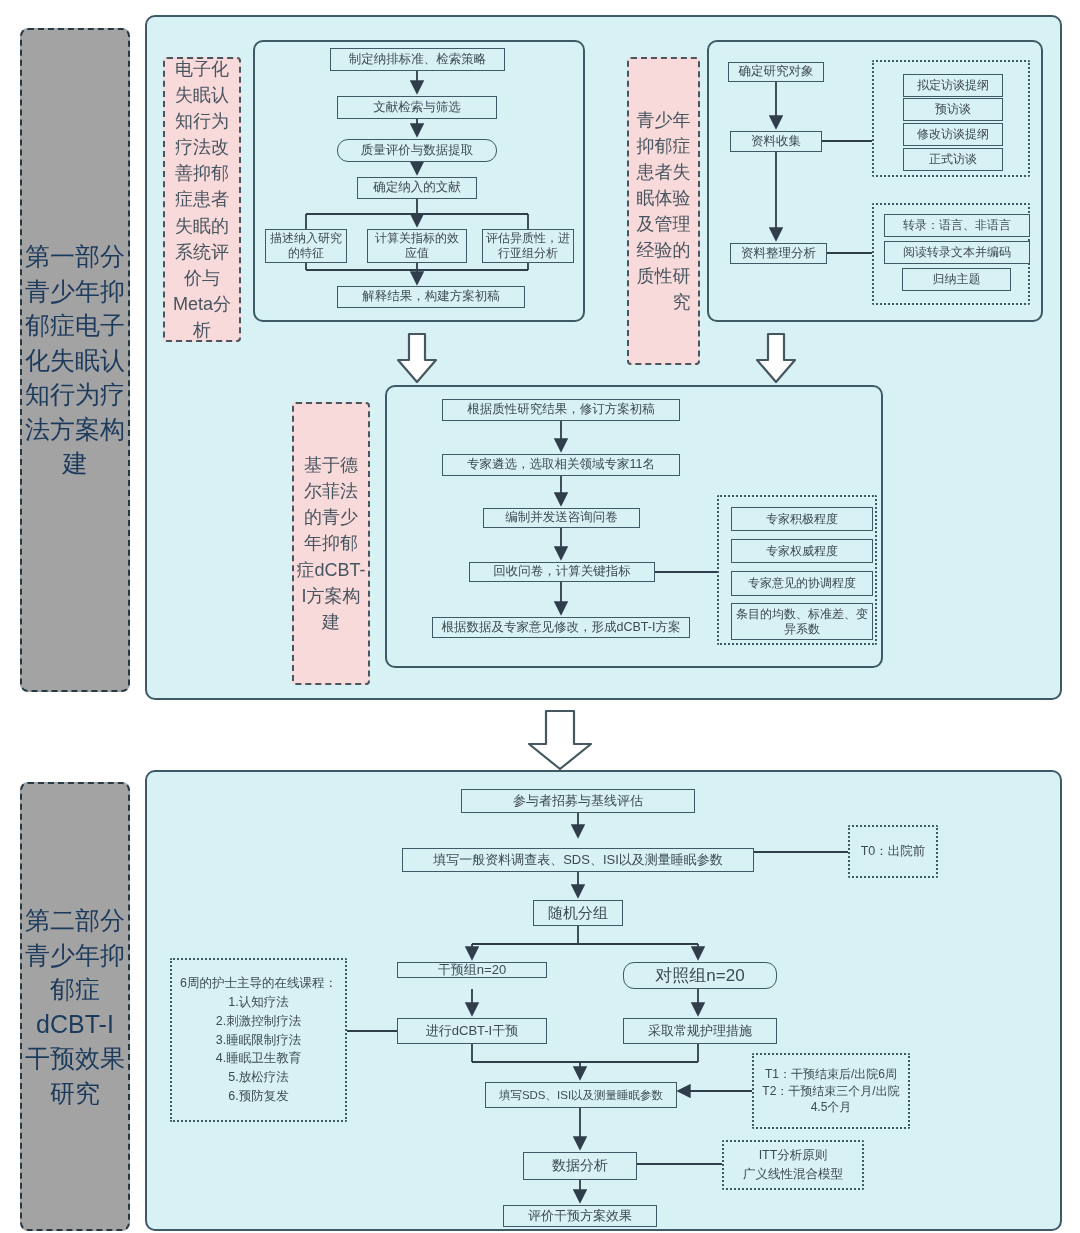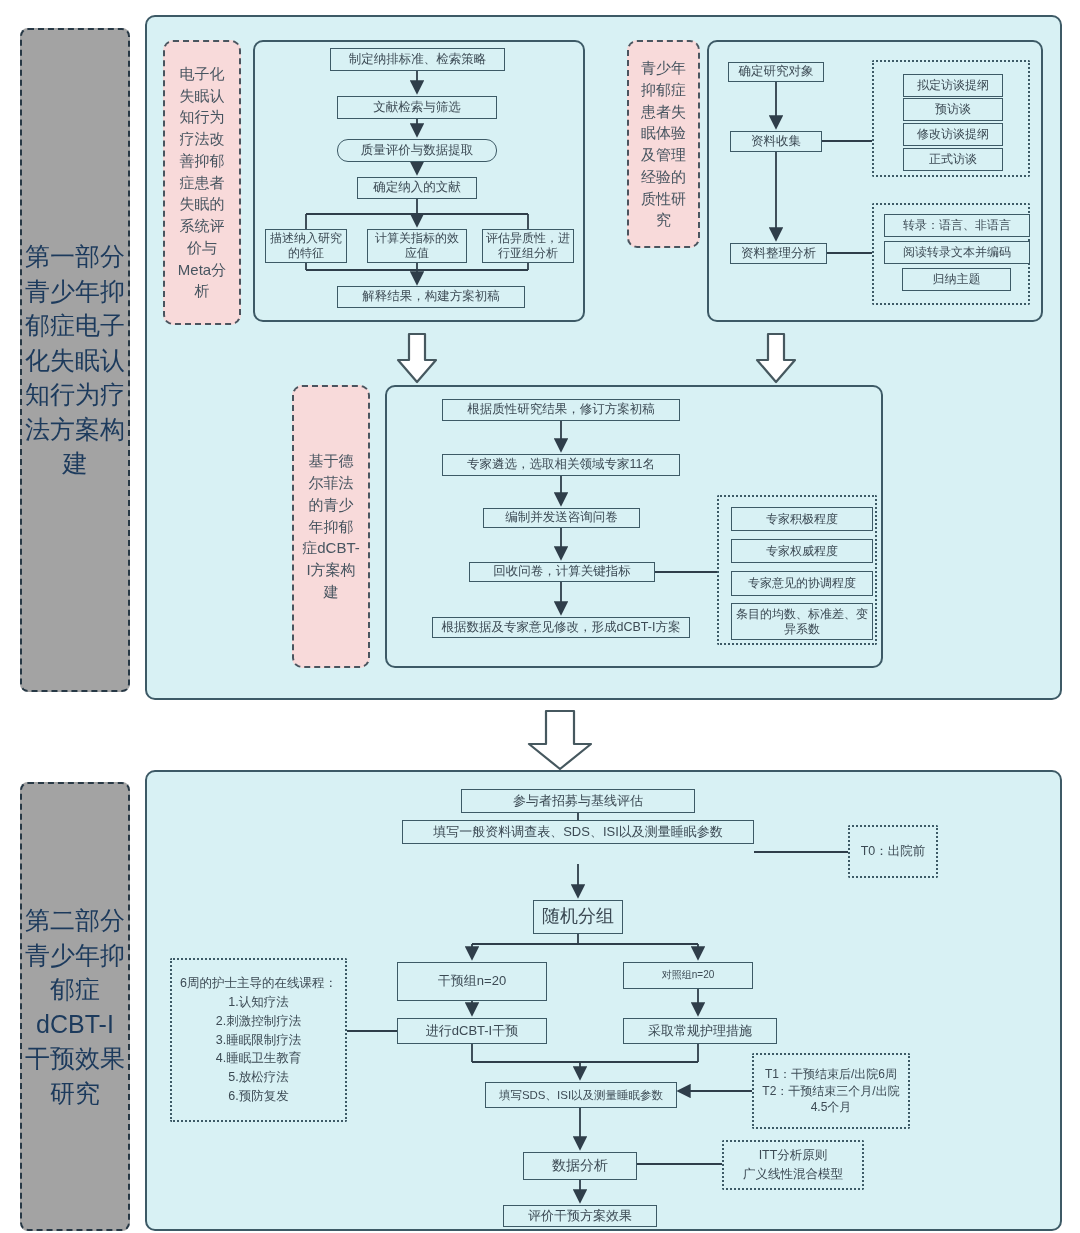--- a/index.html
+++ b/index.html
@@ -9,23 +9,23 @@
   }
   .abs{position:absolute;box-sizing:border-box;}
   .panel{background:#d8f1f4;border:2px solid #3d5a66;border-radius:10px;z-index:1;}
   .subpanel{border:2px solid #3d5a66;border-radius:10px;z-index:2;background:transparent;}
   .sidebar{
     background:#a3a3a3;border:2px dashed #273845;border-radius:8px;z-index:2;
     display:flex;align-items:center;justify-content:center;text-align:center;
     color:#1c3a5c;font-size:25px;line-height:1.38;white-space:pre-line;font-weight:500;
   }
   .pink{
-    background:#f8dada;border:2px dashed #4a545e;border-radius:10px;z-index:2;
+    background:#f8dada;border:2px dashed #4a545e;border-radius:4px;z-index:2;
     display:flex;align-items:center;justify-content:center;text-align:center;
-    color:#475560;font-size:15px;line-height:1.45;white-space:pre-line;
+    color:#475560;font-size:18px;line-height:1.45;white-space:pre-line;margin-top:17px;
   }
   .node{
     background:#d8f1f4;border:1.5px solid #3d5a66;z-index:4;
     display:flex;align-items:center;justify-content:center;text-align:center;
     font-size:12.5px;line-height:1.25;color:#3c4a54;padding:1px 2px;
   }
   .node.sm{font-size:12px;}
   .node.nowrap{white-space:nowrap;font-size:11.5px;}
   .dotted{
     border:2px dotted #3d5a66;z-index:3;background:transparent;border-radius:2px;
@@ -56,21 +56,21 @@
 疗法改
 善抑郁
 症患者
 失眠的
 系统评
 价与
 Meta分
 析</div>
 <div class="abs subpanel" style="left:253px;top:40px;width:332px;height:282px;"></div>
 
-<div class="abs pink" style="left:627px;top:40px;width:73px;height:208px;">青少年
+<div class="abs pink" style="left:627px;top:40px;width:73px;height:308px;text-align:right;">青少年
 抑郁症
 患者失
 眠体验
 及管理
 经验的
 质性研
 究</div>
 <div class="abs subpanel" style="left:707px;top:40px;width:336px;height:282px;"></div>
 
 <div class="abs pink" style="left:292px;top:385px;width:78px;height:283px;">基于德
@@ -182,26 +182,26 @@
 <div class="abs node" style="left:432px;top:617px;width:258px;height:21px;">根据数据及专家意见修改，形成dCBT-I方案</div>
 
 <div class="abs dotted" style="left:717px;top:495px;width:160px;height:150px;">
   <div class="node sm" style="left:12px;top:10px;width:136px;height:20px;">专家积极程度</div>
   <div class="node sm" style="left:12px;top:42px;width:136px;height:20px;">专家权威程度</div>
   <div class="node sm" style="left:12px;top:74px;width:136px;height:21px;">专家意见的协调程度</div>
   <div class="node sm" style="left:12px;top:106px;width:136px;height:33px;">条目的均数、标准差、变异系数</div>
 </div>
 
 <div class="abs node" style="left:461px;top:789px;width:234px;height:24px;font-size:13px;">参与者招募与基线评估</div>
-<div class="abs node" style="left:402px;top:820px;width:352px;height:24px;font-size:13px;">填写一般资料调查表、SDS、ISI以及测量睡眠参数</div>
+<div class="abs node" style="left:402px;top:848px;width:352px;height:24px;font-size:13px;">填写一般资料调查表、SDS、ISI以及测量睡眠参数</div>
 <div class="abs notebox" style="left:848px;top:825px;width:90px;height:53px;">T0：出院前</div>
-<div class="abs node" style="left:533px;top:900px;width:90px;height:34px;font-size:18px;font-family:Liberation Mono, monospace;">随机分组</div>
-
-<div class="abs node" style="left:397px;top:962px;width:150px;height:39px;font-size:13px;">干预组n=20</div>
-<div class="abs node" style="left:623px;top:962px;width:130px;height:27px;font-size:10px;">对照组n=20</div>
+<div class="abs node" style="left:533px;top:900px;width:90px;height:26px;font-size:15px;">随机分组</div>
+
+<div class="abs node" style="left:397px;top:962px;width:150px;height:16px;font-size:13px;">干预组n=20</div>
+<div class="abs node" style="left:623px;top:962px;width:154px;height:27px;font-size:17px;border-radius:11px;">对照组n=20</div>
 <div class="abs node" style="left:397px;top:1018px;width:150px;height:26px;font-size:13px;">进行dCBT-I干预</div>
 <div class="abs node" style="left:623px;top:1018px;width:154px;height:26px;font-size:13px;">采取常规护理措施</div>
 
 <div class="abs notebox" style="left:170px;top:958px;width:177px;height:164px;">
   <div>6周的护士主导的在线课程：</div>
   <div>1.认知疗法</div>
   <div>2.刺激控制疗法</div>
   <div>3.睡眠限制疗法</div>
   <div>4.睡眠卫生教育</div>
   <div>5.放松疗法</div>

